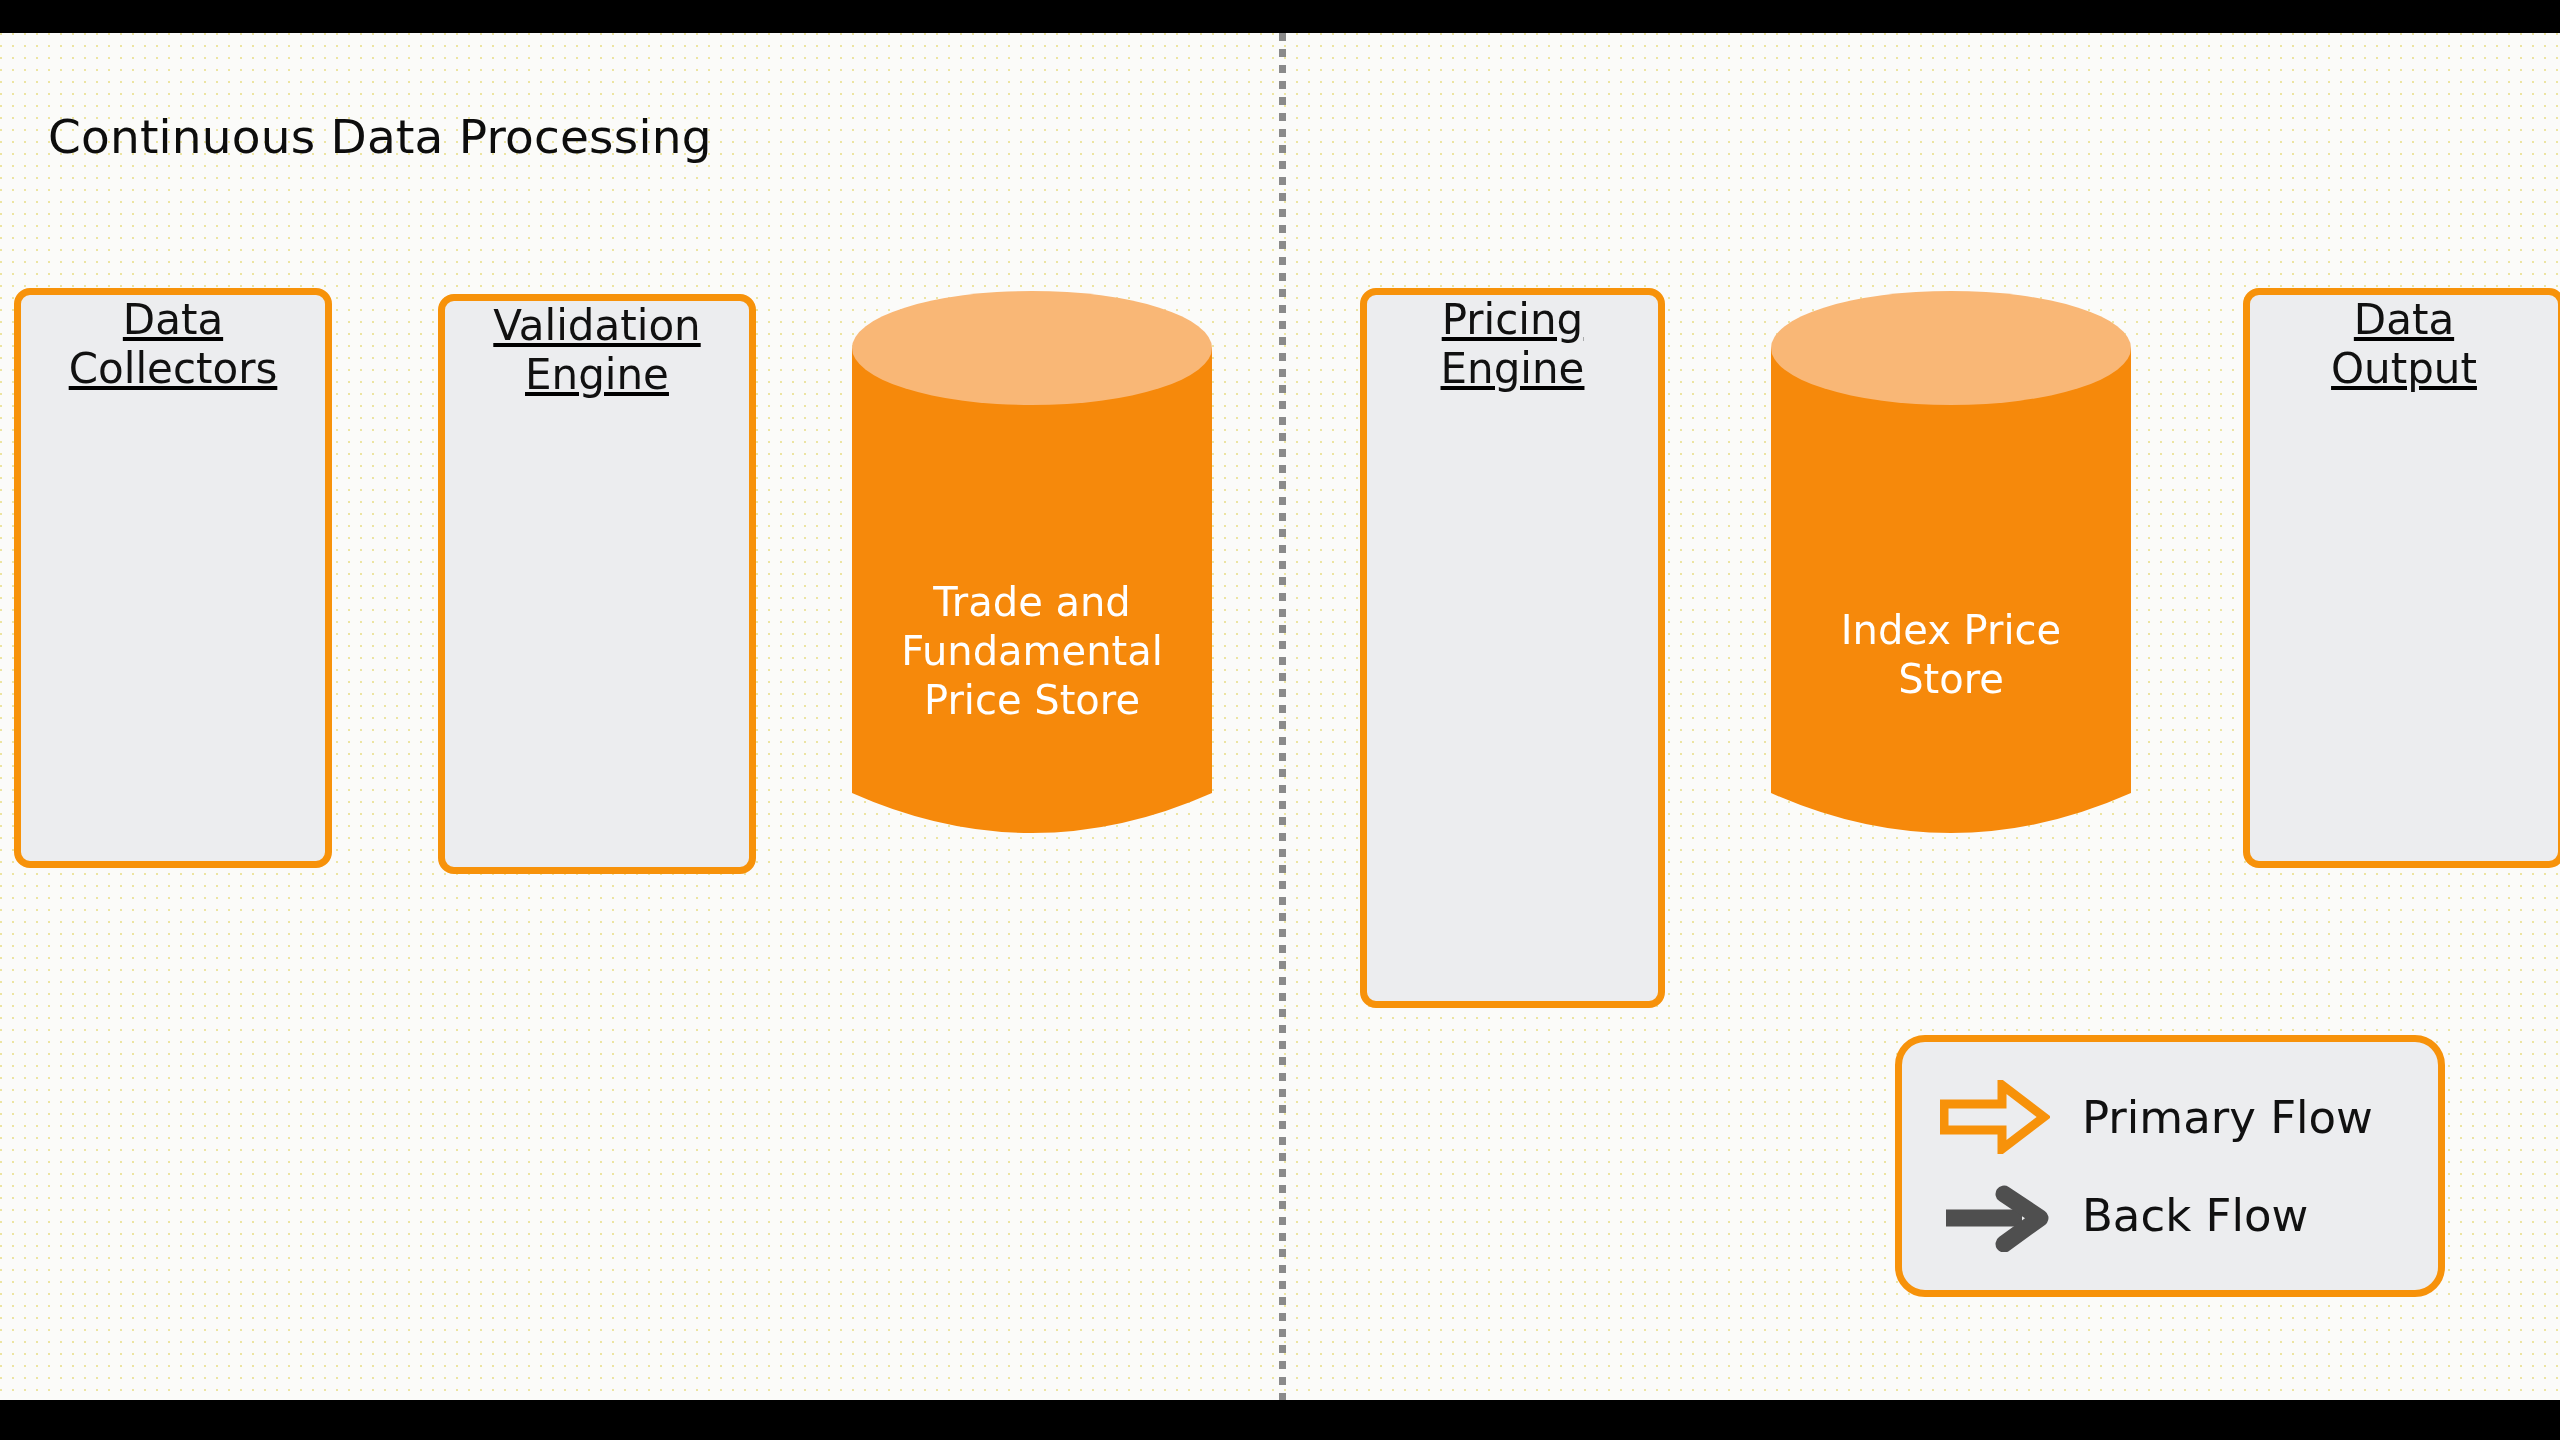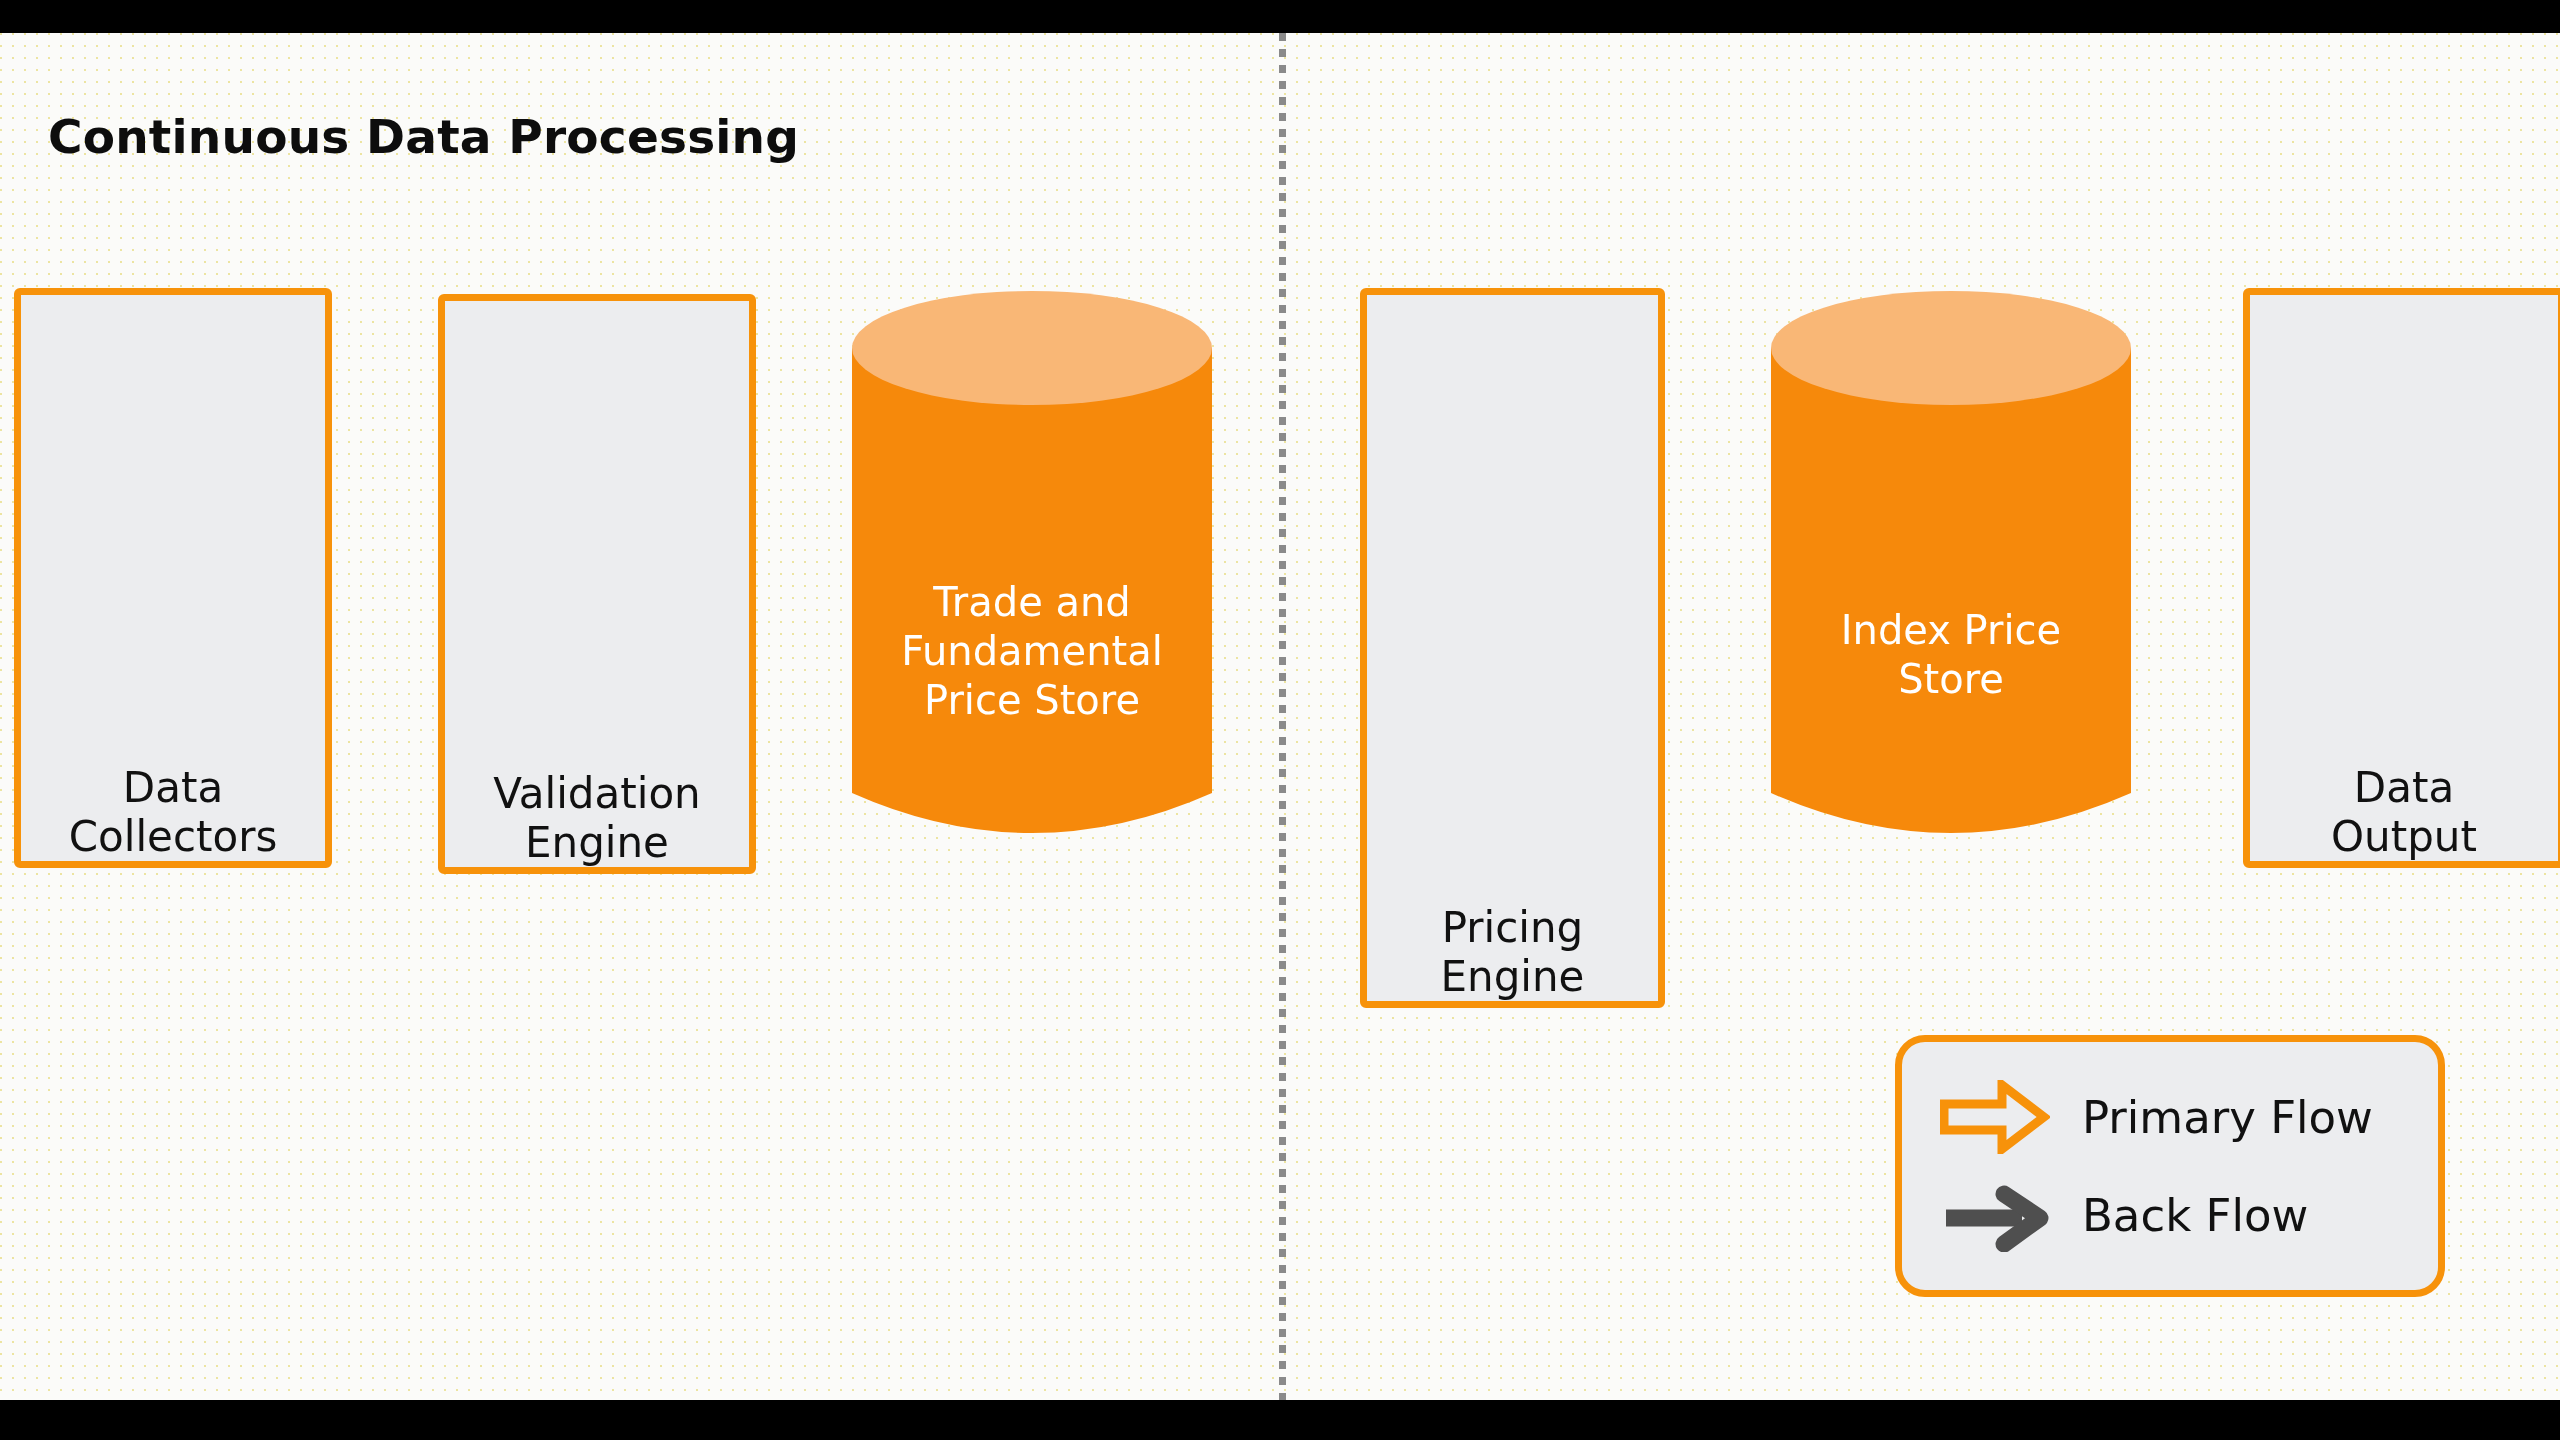--- a/index.html
+++ b/index.html
@@ -62,40 +62,41 @@
     );
     background-size: 7px 16px;
     background-repeat: repeat-y;
   }
 
   
   .section-title {
     position: absolute;
     font-family: "DejaVu Sans", sans-serif;
     font-size: 47px;
-    font-weight: 700;
+    font-weight: 400;
     color: #0d0d0d;
     letter-spacing: 0.2px;
     white-space: nowrap;
     text-align: center;
   }
   #title-left  { left: 48px;   top: 76px; }
   #title-right { left: 1363px; top: 76px; }
 
   
   .proc-box {
     position: absolute;
     box-sizing: border-box;
     background: #ECEDEF;
     border: 7px solid #F7920A;
-    border-radius: 6px;
-    display: flex;
-    align-items: flex-end;
+    border-radius: 16px;
+    display: flex;
+    align-items: flex-start;
     justify-content: center;
     text-align: center;
+    text-decoration: underline;
   }
   .proc-box .label {
     font-family: "DejaVu Sans", sans-serif;
     font-size: 42px;
     line-height: 1.17;
     color: #111111;
     font-weight: 400;
     padding: 0 10px;
     white-space: pre-line;
   }

